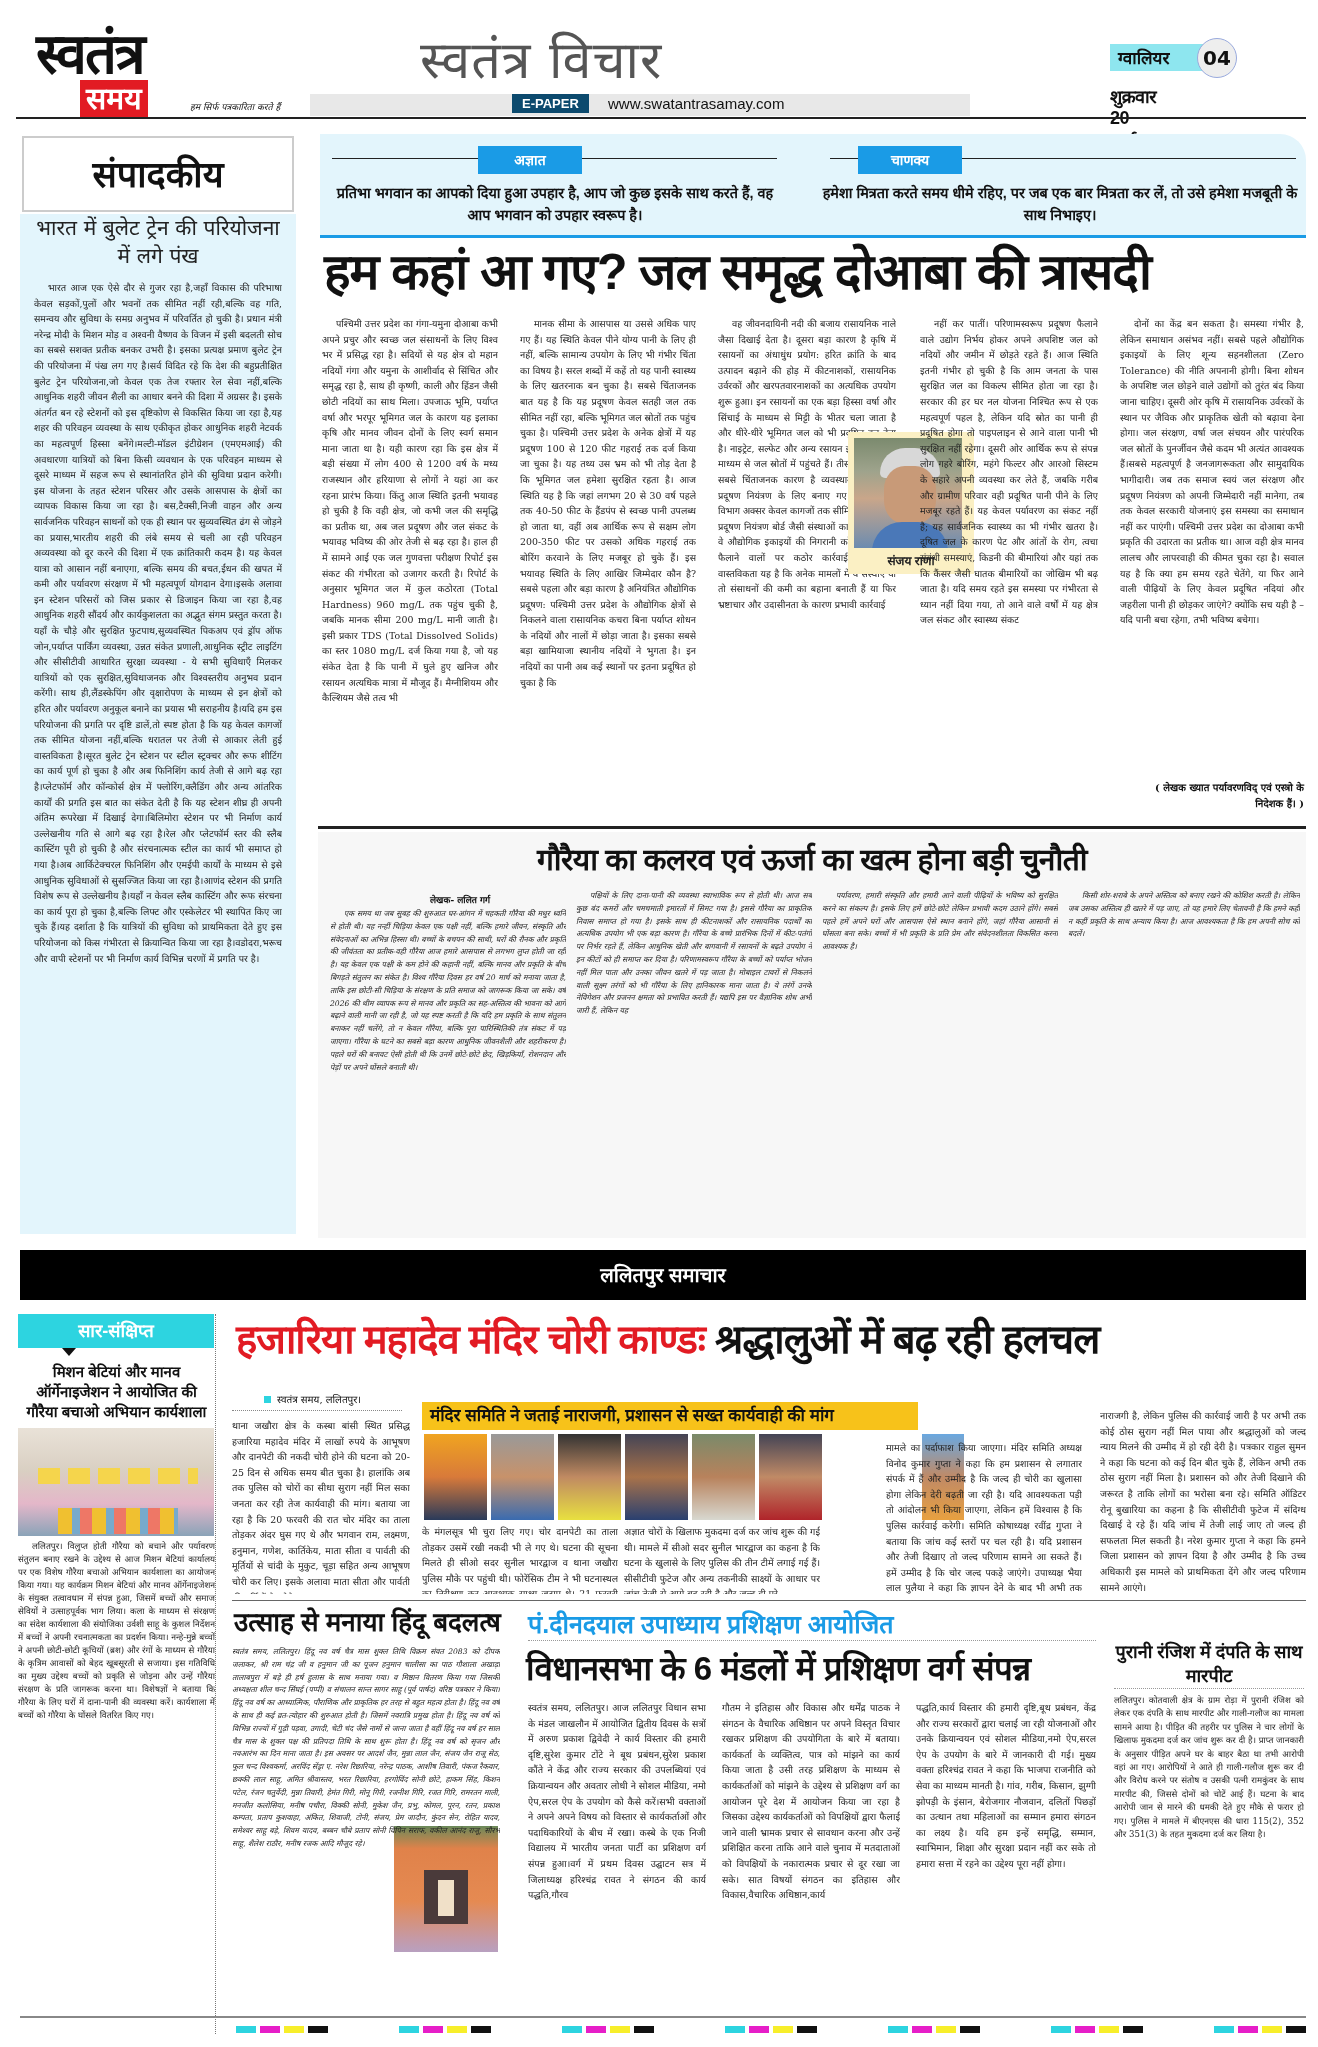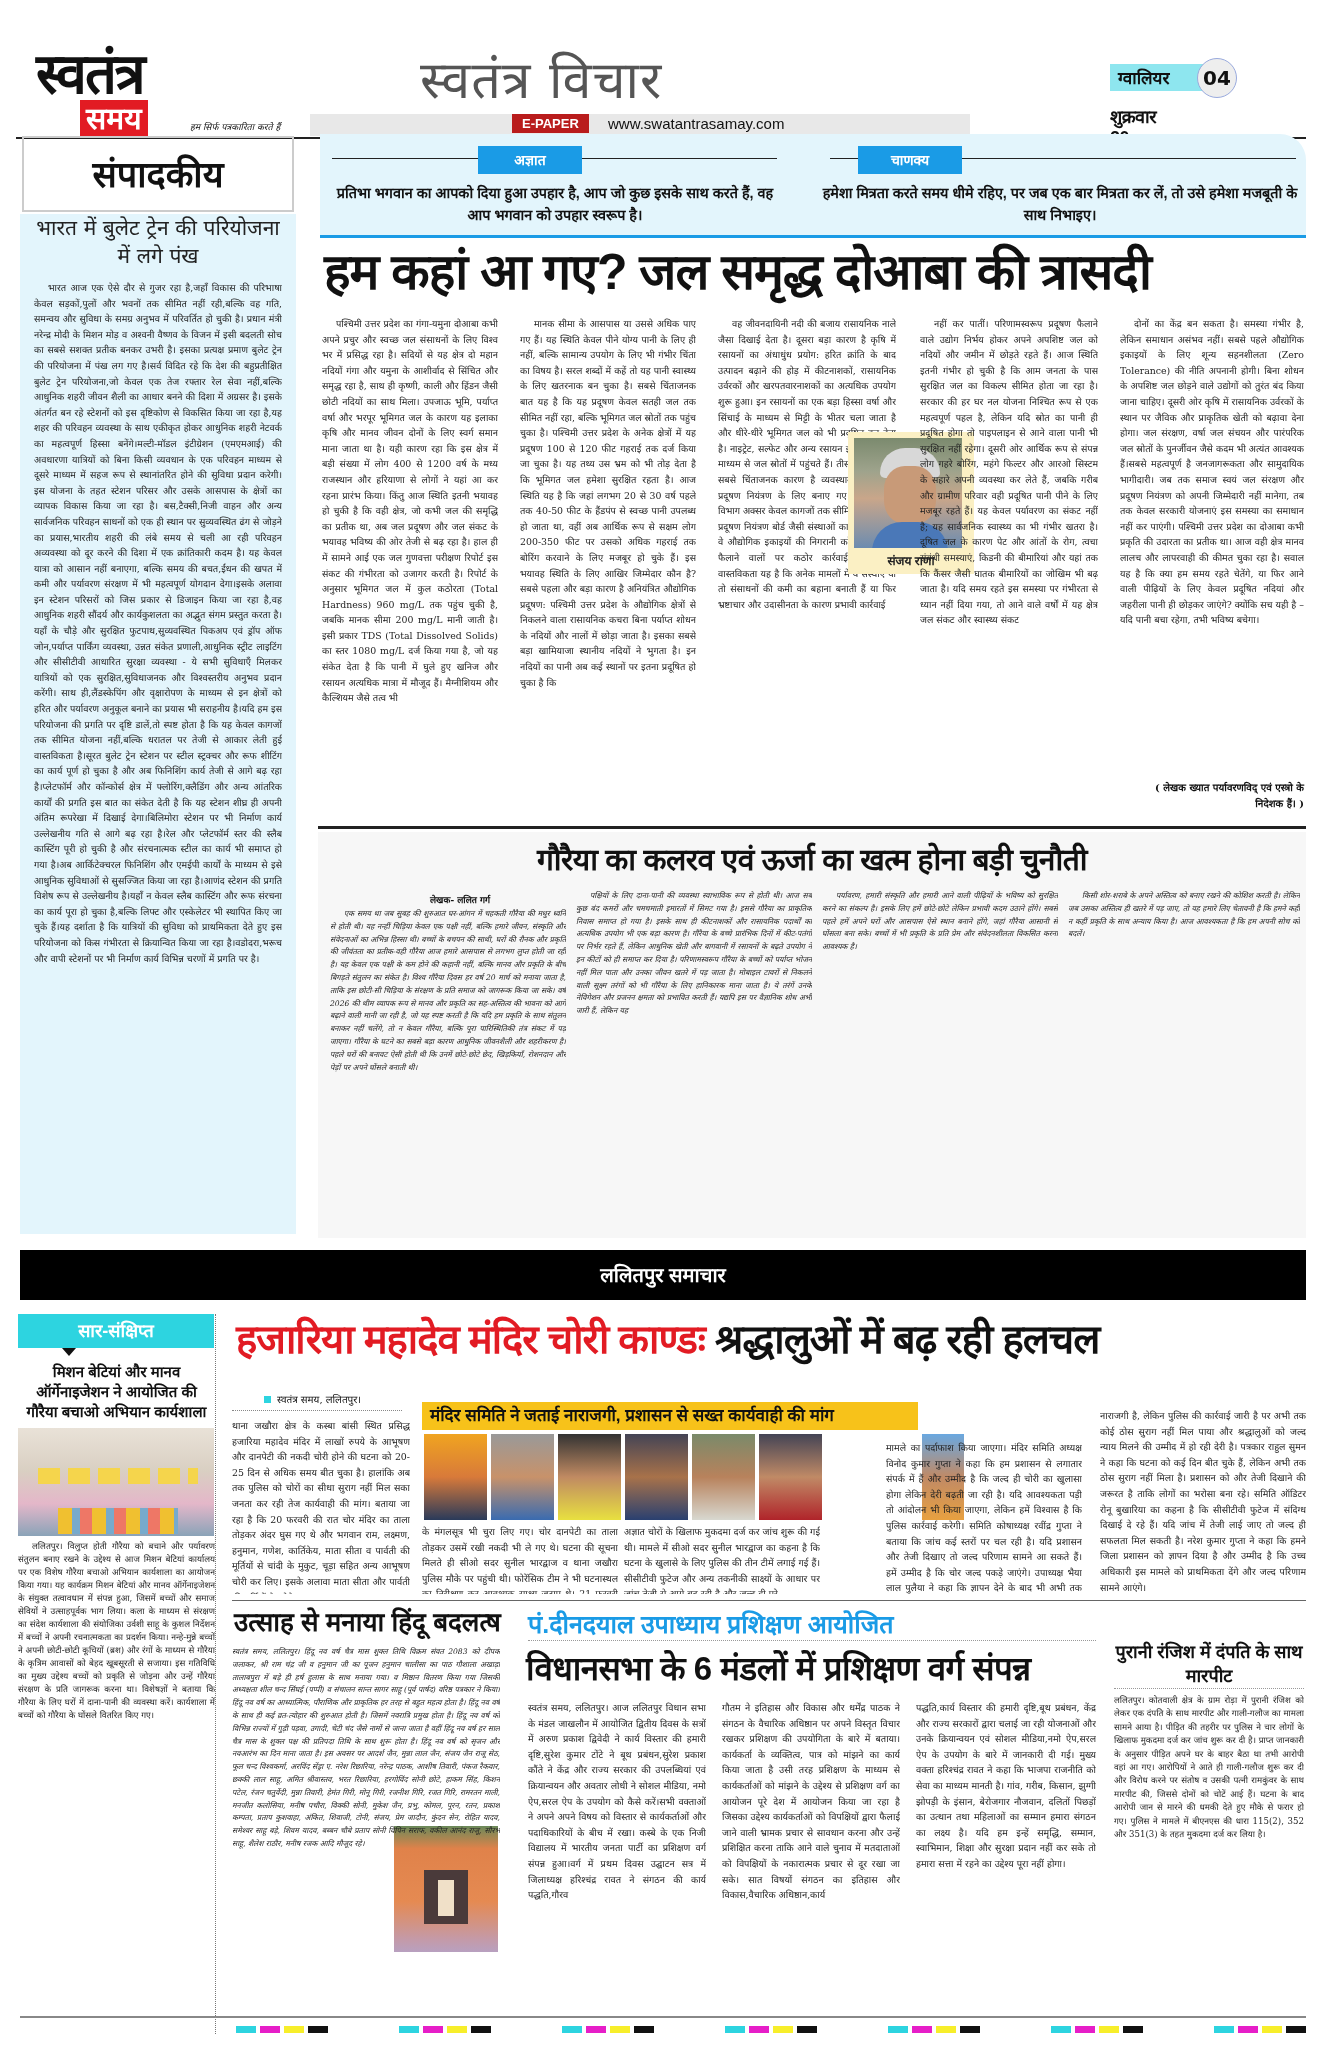--- a/index.html
+++ b/index.html
@@ -5,21 +5,21 @@
 *{box-sizing:border-box;margin:0;padding:0}
 body{width:1318px;height:2047px;background:#fff;font-family:"DejaVu Sans",sans-serif;color:#111;position:relative;overflow:hidden}
 .abs{position:absolute}
 .col-text{font-family:"DejaVu Serif",serif;font-size:9.4px;line-height:15.6px;text-align:justify;color:#222;overflow:hidden}
 .col-text p{text-indent:14px}
 .col-text.small{font-size:7.6px;line-height:12.8px;font-style:italic}
 .rule{position:absolute;background:#222}
 .masthead-logo-top{font-family:"DejaVu Sans",sans-serif;font-weight:900;font-size:56px;letter-spacing:-2px;color:#111;line-height:56px}
 .masthead-logo-bot{background:#e21b23;color:#fff;font-weight:900;font-size:30px;padding:1px 6px;line-height:36px}
 .page-title{font-family:"DejaVu Sans",sans-serif;font-size:52px;color:#555;font-weight:400;letter-spacing:1px}
-.epaper{background:#b91c1c;color:#fff;font-weight:700;font-size:13px;padding:2px 10px;font-family:"Liberation Sans",sans-serif}
+.epaper{background:#0c4a6e;color:#fff;font-weight:700;font-size:13px;padding:2px 10px;font-family:"Liberation Sans",sans-serif}
 .url-bar{background:#e8e8e8;font-family:"Liberation Sans",sans-serif;font-size:15px;padding:1px 8px;color:#111}
 .city-box{background:#8ee6ef;font-weight:700;font-size:17px;padding:2px 8px;color:#111}
 .page-num{background:#eee;border-radius:50%;border:1px solid #9ad;font-weight:800;font-size:20px;width:40px;height:40px;display:flex;align-items:center;justify-content:center}
 .date{font-weight:700;font-size:18px;font-family:"Liberation Sans",sans-serif;letter-spacing:-0.5px}
 .editorial-box{border:2px solid #ccc;font-weight:900;font-size:36px;text-align:center;line-height:72px;font-family:"DejaVu Serif",serif}
 .editorial-panel{background:#e3f5fc}
 .quote-panel{background:#e3f5fc;border-radius:0 26px 0 0;border-bottom:3px solid #1a9be6}
 .quote-label{background:#1a9be6;color:#fff;font-weight:700;font-size:14px;text-align:center;line-height:28px;font-family:"Liberation Sans",sans-serif}
 .quote-text{font-family:"Liberation Sans",sans-serif;font-size:14.4px;text-align:center;line-height:22px;font-weight:600;color:#111}
 .main-headline{font-family:"Liberation Sans",sans-serif;font-weight:900;font-size:50px;letter-spacing:-1px;line-height:60px;white-space:nowrap;color:#111}
@@ -32,21 +32,21 @@
 .yellow-bar{background:#f7c21a;font-weight:800;font-size:17px;line-height:28px;padding-left:8px;color:#111;font-family:"Liberation Sans",sans-serif;white-space:nowrap}
 .blue-head{color:#1a9be6;font-weight:800;font-size:25px;font-family:"Liberation Sans",sans-serif;white-space:nowrap;border-bottom:1px dotted #999}
 .byline-dot{display:inline-block;width:7px;height:7px;background:#2dd4e0;margin-right:6px}
 .reg-marks{display:flex;gap:10px}
 .reg{display:flex;gap:4px}
 .reg span{width:20px;height:7px;display:block}
 </style>
 </head>
 <body>
 
-<div class="abs" style="left:0;top:0;width:1154px;height:130px;margin-top:20px;">
+<div class="abs" style="left:0;top:0;width:1154px;height:130px;">
   <div class="abs" style="left:36px;top:26px;">
     <div class="masthead-logo-top">स्वतंत्र</div>
   </div>
   <div class="abs masthead-logo-bot" style="left:80px;top:80px;">समय</div>
   <div class="abs" style="left:190px;top:100px;font-size:9px;font-style:italic;font-family:'DejaVu Serif',serif;text-align:right;">हम सिर्फ पत्रकारिता करते हैं</div>
   <div class="abs page-title" style="left:420px;top:22px;">स्वतंत्र विचार</div>
   <div class="abs" style="left:310px;top:94px;width:660px;height:22px;background:#e8e8e8;"></div>
   <div class="abs epaper" style="left:512px;top:94px;">E-PAPER</div>
   <div class="abs url-bar" style="left:600px;top:94px;background:transparent;">www.swatantrasamay.com</div>
   <div class="abs city-box" style="left:1110px;top:44px;padding-right:44px;">ग्वालियर</div>

